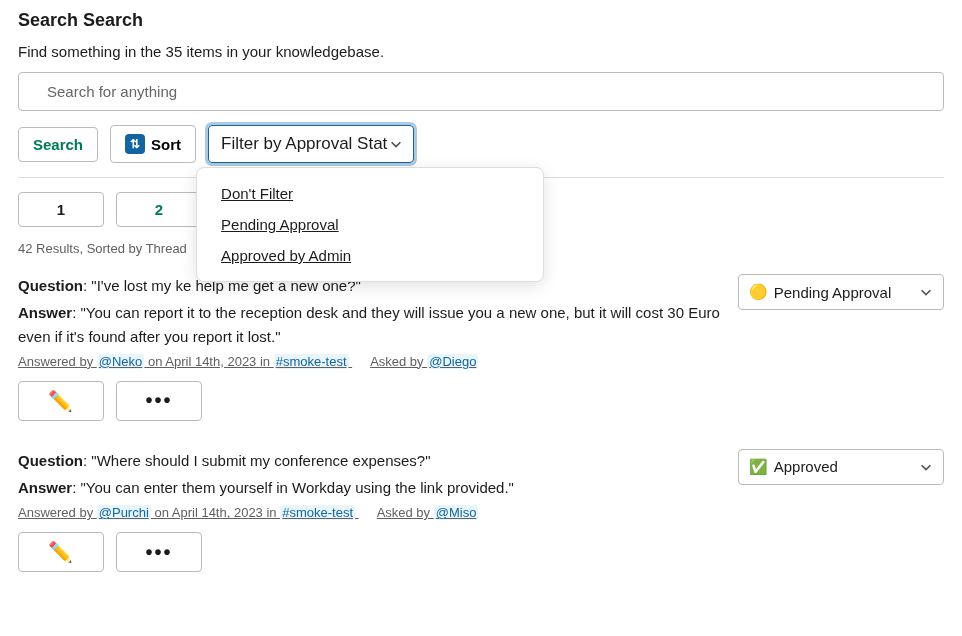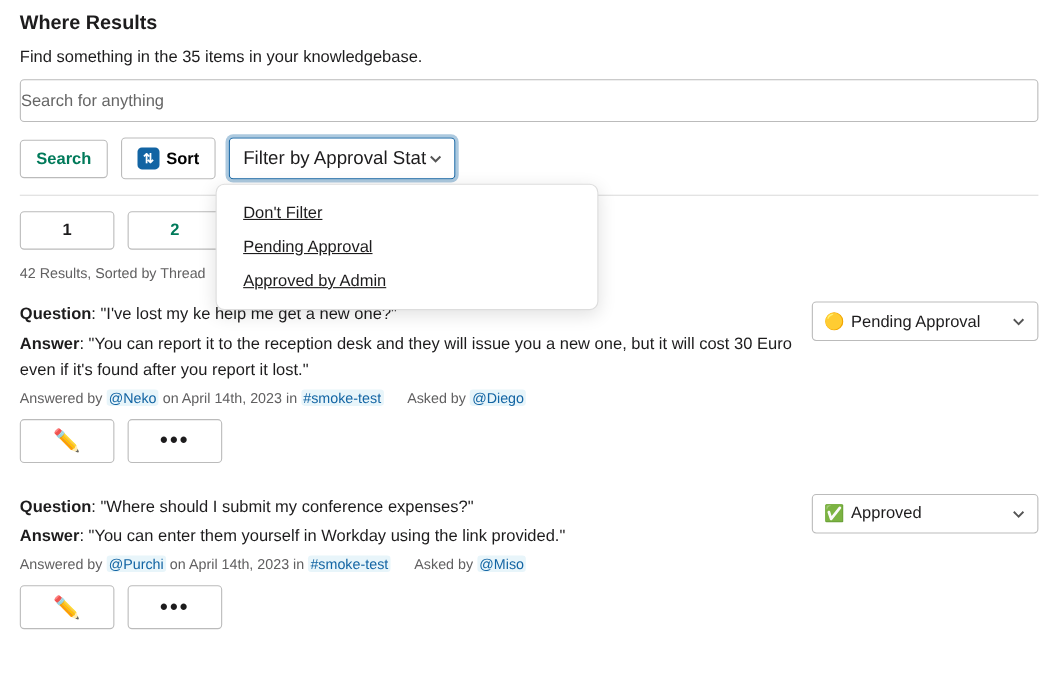--- a/index.html
+++ b/index.html
@@ -18,21 +18,21 @@
   }
   .subtitle {
     font-size: 15px;
     font-weight: 400;
     margin-bottom: 12px;
   }
   .search-input {
     width: 100%;
     border: 1px solid #bbb;
     border-radius: 4px;
-    padding: 10px 0;
+    padding: 10px 28px;
     font-size: 15px;
     color: #1d1c1d;
     margin-bottom: 14px;
   }
   .search-input::placeholder { color: #666; }
   .toolbar {
     display: flex;
     gap: 12px;
     align-items: center;
     padding-bottom: 14px;
@@ -141,20 +141,21 @@
   .qa-line {
     font-size: 15px;
     line-height: 1.55;
     margin-bottom: 4px;
   }
   .qa-line .label { font-weight: 700; }
   .meta-line {
     font-size: 13px;
     color: #616061;
     margin-top: 6px;
+    text-decoration: underline;
   }
   .mention {
     color: #1264a3;
     background: #e8f5fa;
     padding: 0 2px;
     border-radius: 3px;
   }
   .channel {
     color: #1264a3;
     background: #e8f5fa;
@@ -196,21 +197,21 @@
     font-size: 20px;
     cursor: pointer;
   }
   svg.caret { width: 14px; height: 14px; stroke: #555; stroke-width: 2; fill: none; }
 </style>
 </head>
 <body>
 
 
 
-<h2 class="page-title">Where Results</h2>
+<h2 class="page-title">Search Search</h2>
 <div class="subtitle">Find something in the 35 items in your knowledgebase.</div>
 
 <input class="search-input" type="text" placeholder="Search for anything" style="">
 
 <div class="toolbar">
   <button class="btn btn-search">Search</button>
   <button class="btn">
     <span class="sort-icon">⇅</span>
     <span>Sort</span>
   </button>

